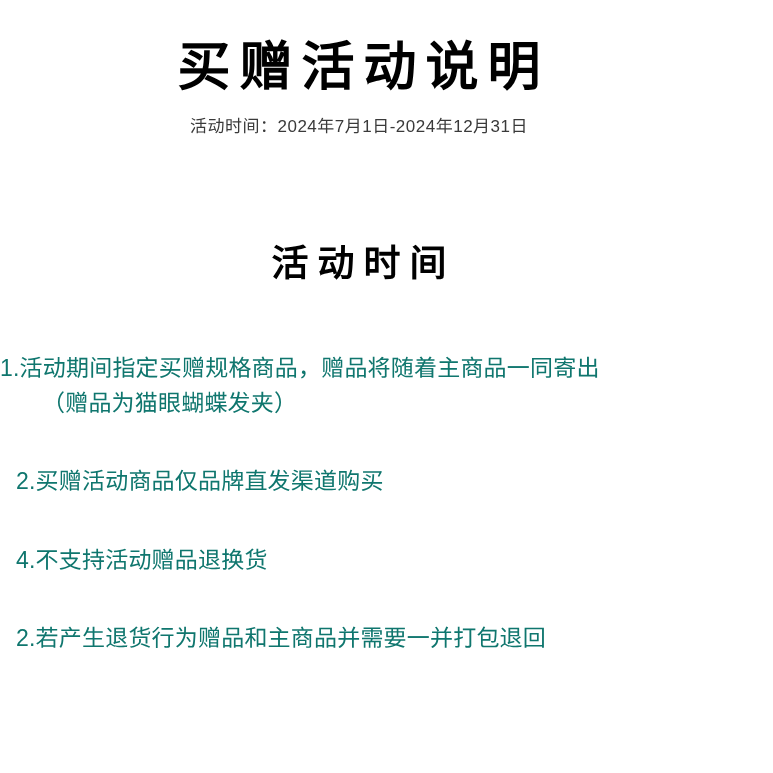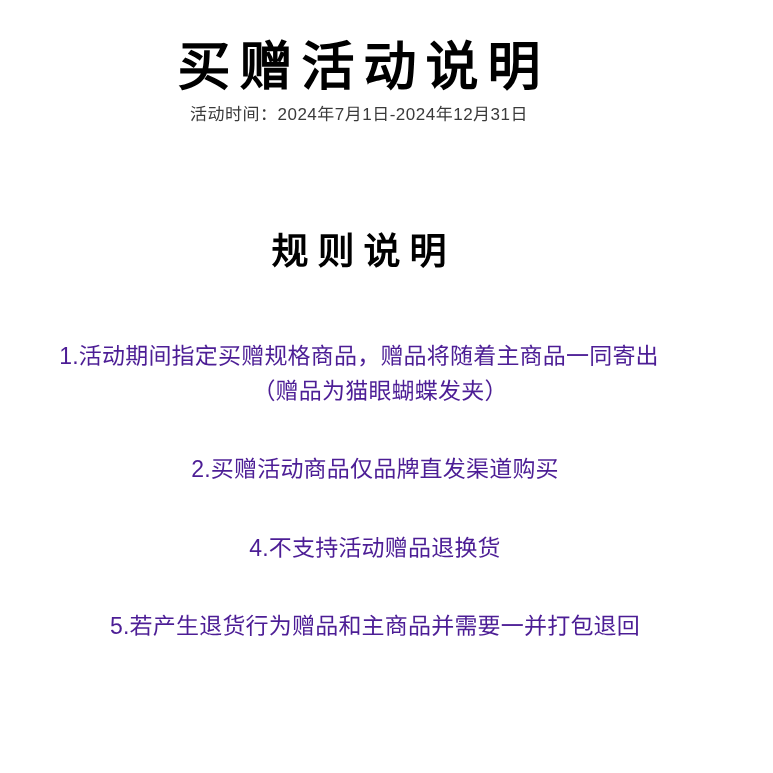--- a/index.html
+++ b/index.html
@@ -27,20 +27,21 @@
     margin-top: 34px;
     font-size: 53px;
     font-weight: bold;
     letter-spacing: 9px;
     text-indent: 9px;
     line-height: 1.25;
     color: #000000;
     text-align: center;
   }
   .subtitle {
+    margin-top: 12px;
     font-size: 17px;
     font-weight: normal;
     color: #3a3a3a;
     letter-spacing: 0.5px;
     text-align: center;
   }
   .section-title {
     margin-top: 96px;
     font-size: 37px;
     font-weight: bold;
@@ -51,24 +52,24 @@
   }
   .rules {
     margin-top: 64px;
     width: 100%;
     display: flex;
     flex-direction: column;
     align-items: center;
   }
   .rule {
     width: 100%;
-    text-align: center;
+    text-align: left;
     font-size: 23px;
     line-height: 1.5;
-    color: #4c1d95;
+    color: #0f766e;
     letter-spacing: 0.2px;
   }
   .rule + .rule {
     margin-top: 44px;
     padding-left: 32px;
   }
   .rule-sub {
     display: block;
     font-size: 23px;
     line-height: 1.5;
@@ -77,36 +78,36 @@
 </style>
 </head>
 <body>
 
 <div class="page">
 
   <div class="main-title">买赠活动说明</div>
 
   <div class="subtitle">活动时间：2024年7月1日-2024年12月31日</div>
 
-  <div class="section-title">规则说明</div>
+  <div class="section-title">活动时间</div>
 
   <div class="rules">
 
     <div class="rule">
       <span>1.活动期间指定买赠规格商品，赠品将随着主商品一同寄出</span>
       <span class="rule-sub">（赠品为猫眼蝴蝶发夹）</span>
     </div>
 
     <div class="rule">
       <span>2.买赠活动商品仅品牌直发渠道购买</span>
     </div>
 
     <div class="rule">
       <span>4.不支持活动赠品退换货</span>
     </div>
 
     <div class="rule">
-      <span>5.若产生退货行为赠品和主商品并需要一并打包退回</span>
+      <span>2.若产生退货行为赠品和主商品并需要一并打包退回</span>
     </div>
 
   </div>
 
 </div>
 
 </body></html>

